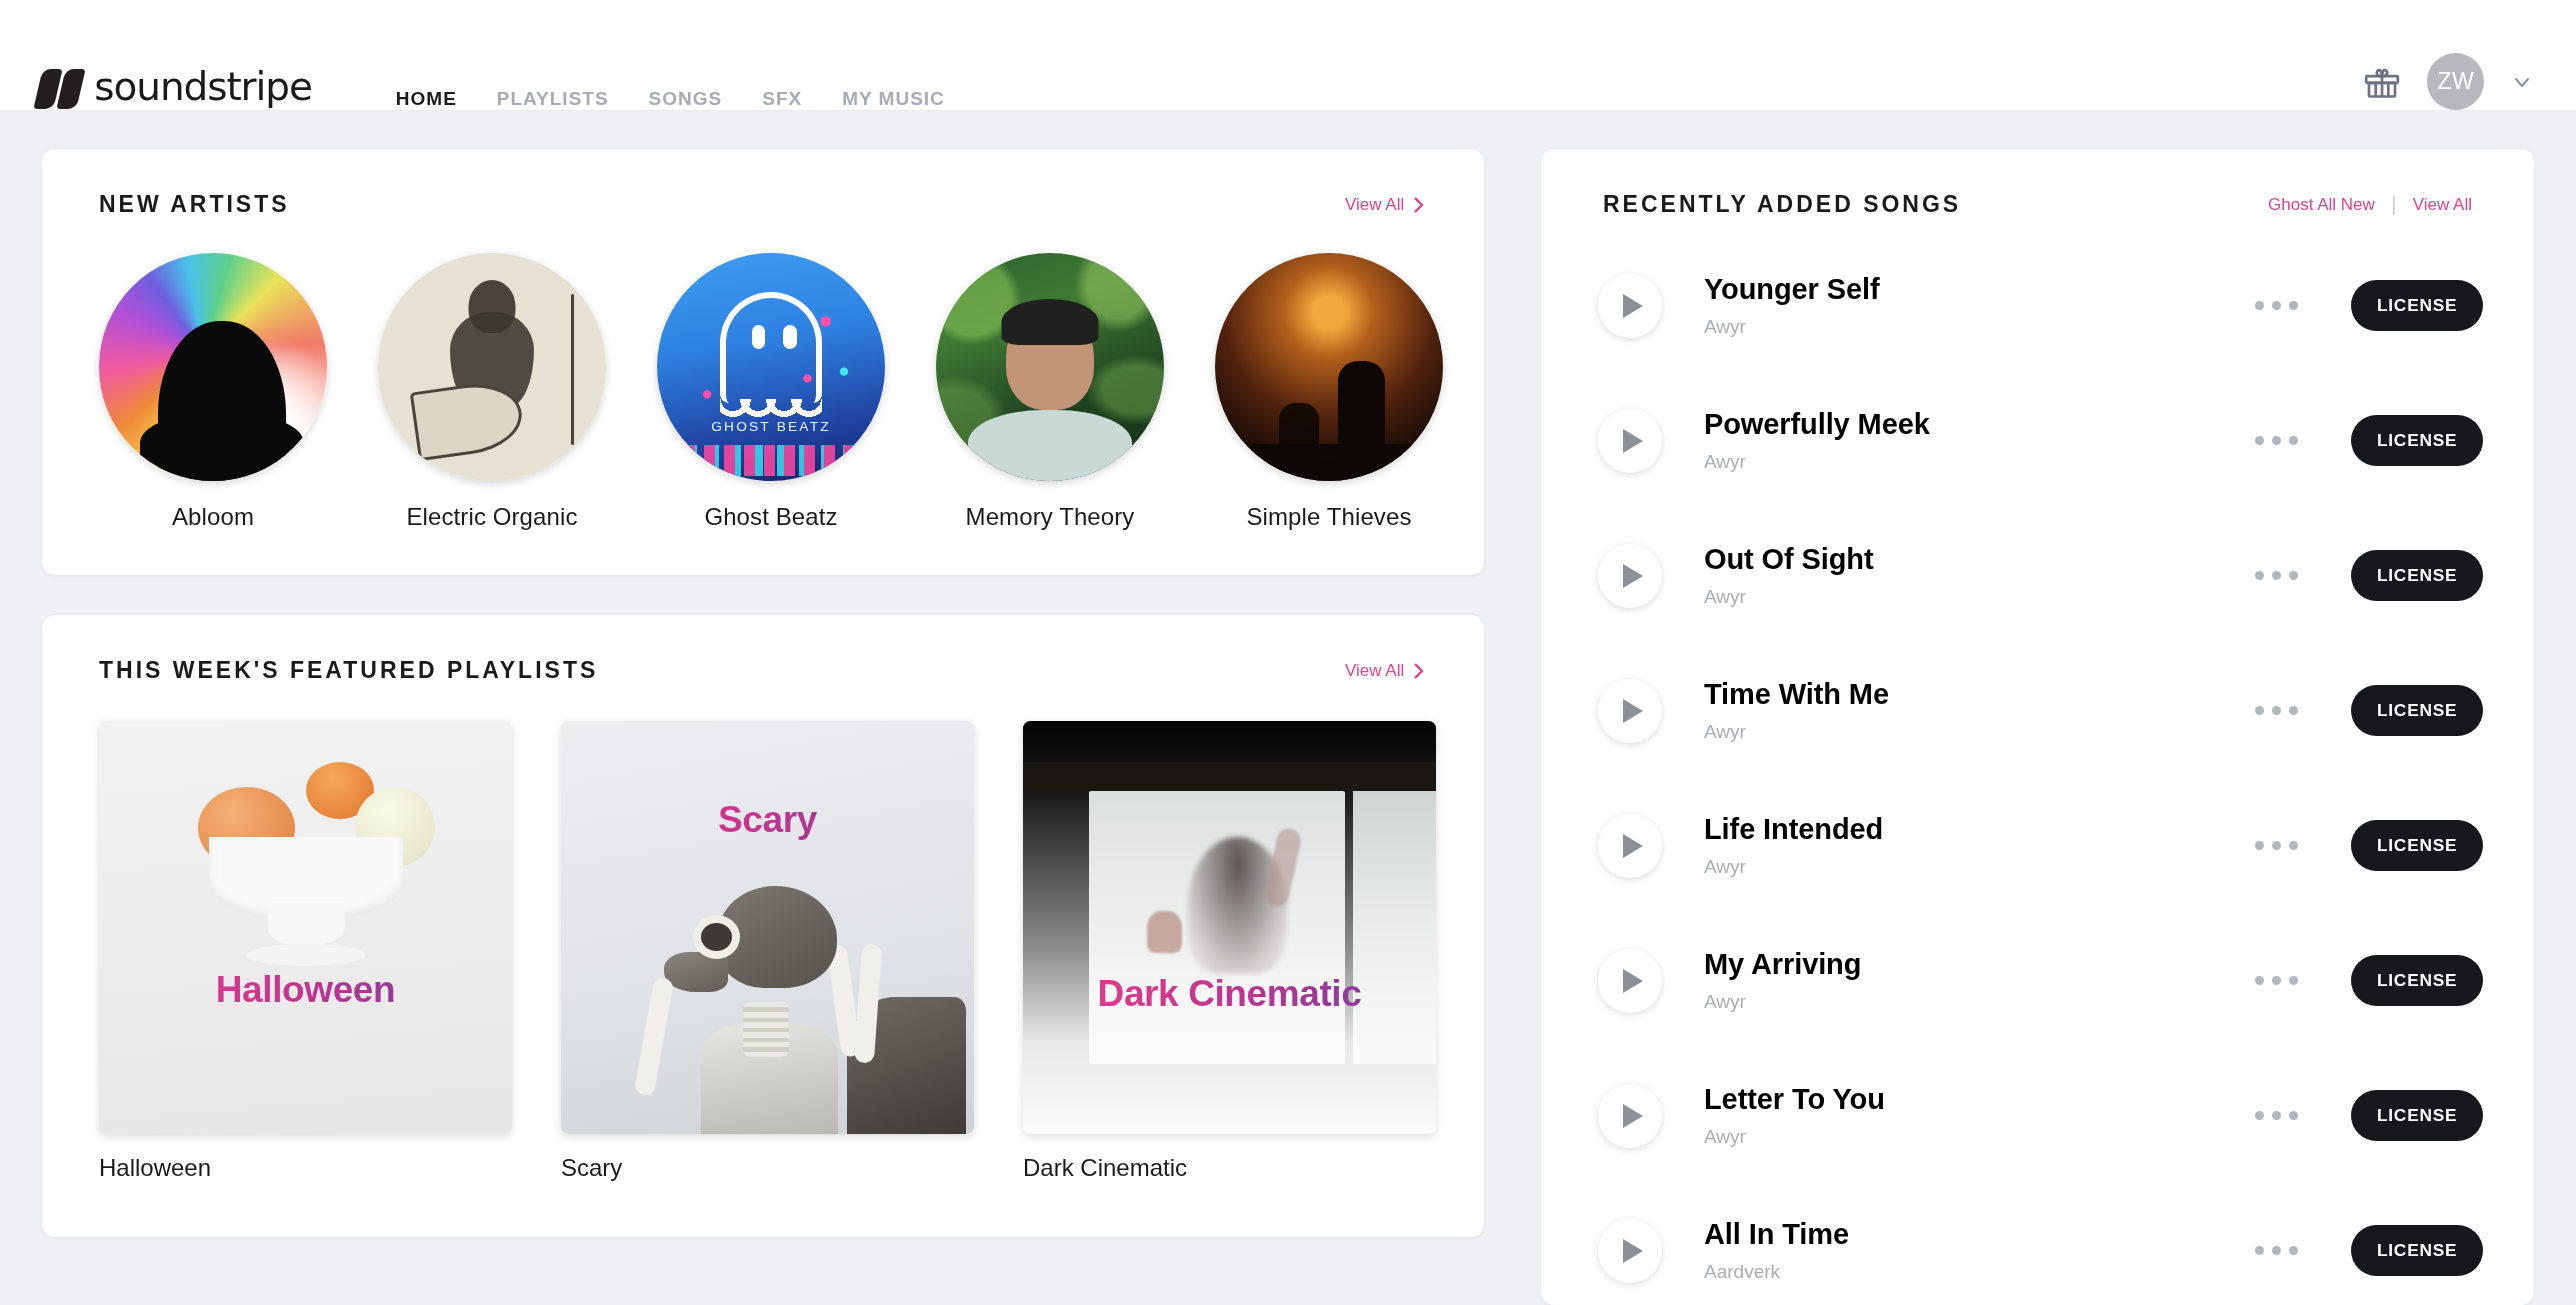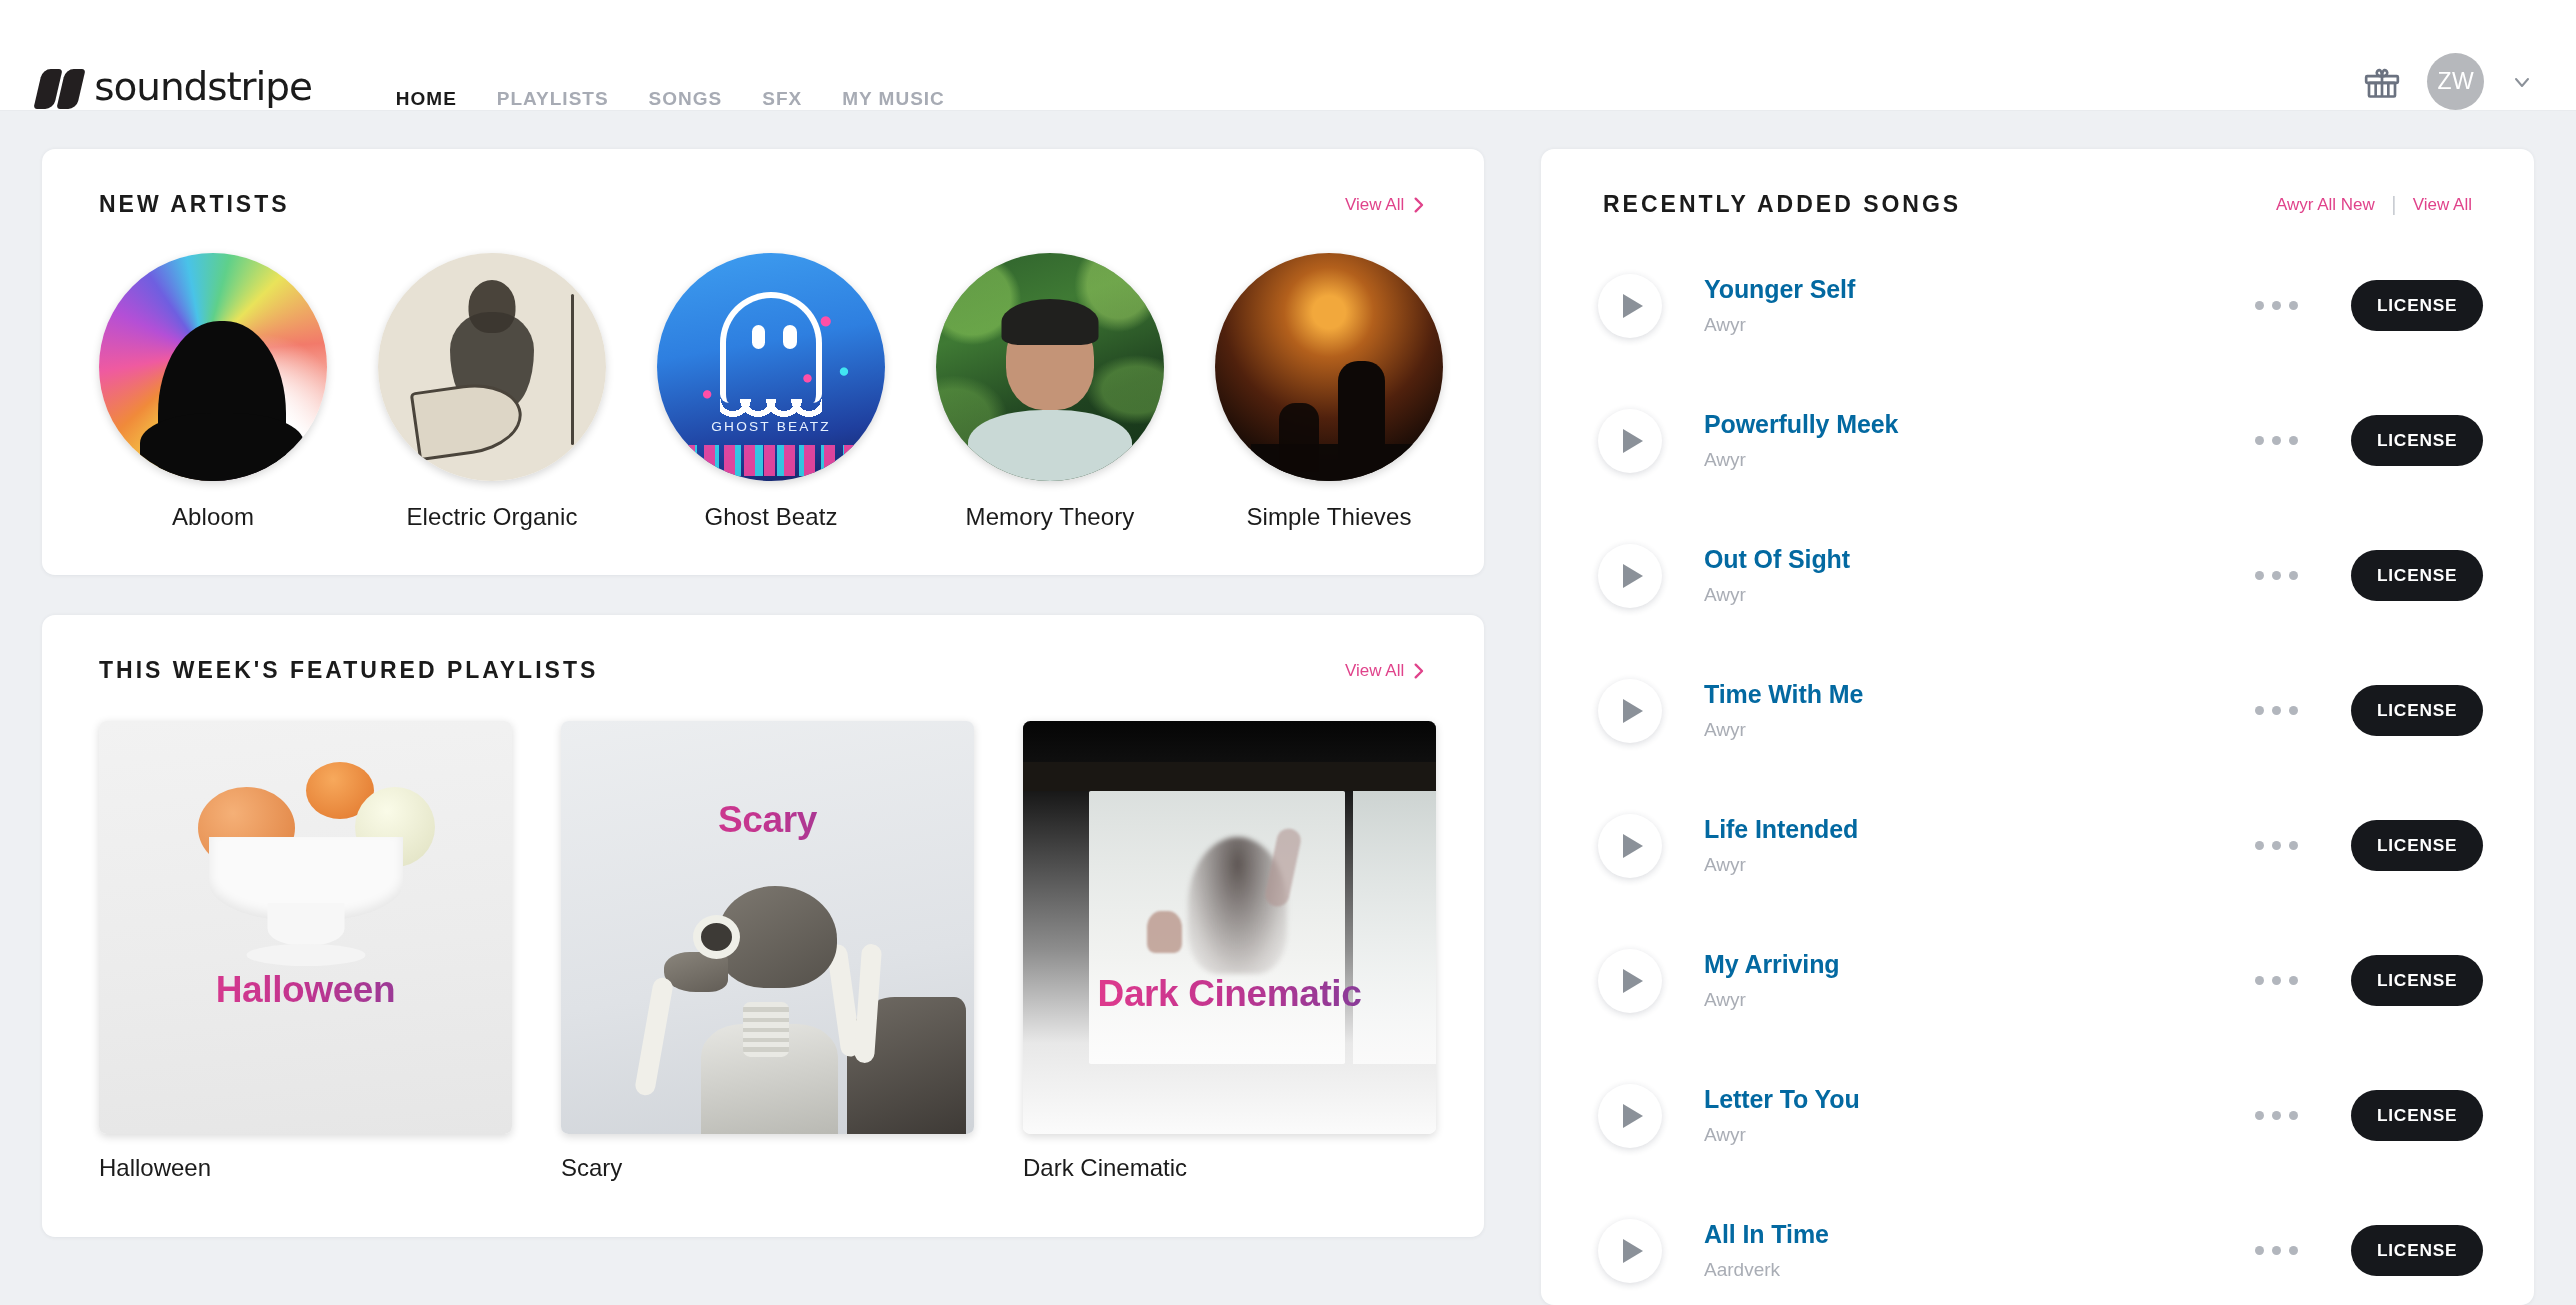--- a/index.html
+++ b/index.html
@@ -558,23 +558,23 @@
   }
   .play-btn .tri {
     width: 0; height: 0;
     border-left: 20px solid #8b9199;
     border-top: 12.8px solid transparent;
     border-bottom: 12.8px solid transparent;
     margin-left: 6.4px;
   }
   .song-meta { margin-left: 42px; flex: 1 1 auto; min-width: 0; }
   .song-title {
-    font-size: 25px;
+    font-size: 29px;
     font-weight: 700;
-    color: #0369a1;
+    color: #000000;
     letter-spacing: -0.1px;
     white-space: nowrap;
   }
   .song-artist {
     margin-top: 10px;
     font-size: 19px;
     color: #a9adb5;
   }
   .dots-btn {
     width: 66px;
@@ -788,21 +788,21 @@
       </div>
     </section>
   </div>
 
   <div class="col-right">
     <section class="card songs-card">
 
       <div class="section-head songs-head">
         <h2 class="section-title">RECENTLY ADDED SONGS</h2>
         <span class="va-group">
-          <span class="view-all">Awyr All New</span>
+          <span class="view-all">Ghost All New</span>
           <span class="va-sep">|</span>
           <span class="view-all">View All</span>
         </span>
       </div>
 
       <div class="songs-list">
 
         <div class="song-row">
           <span class="play-btn">
               <span class="tri"></span>

